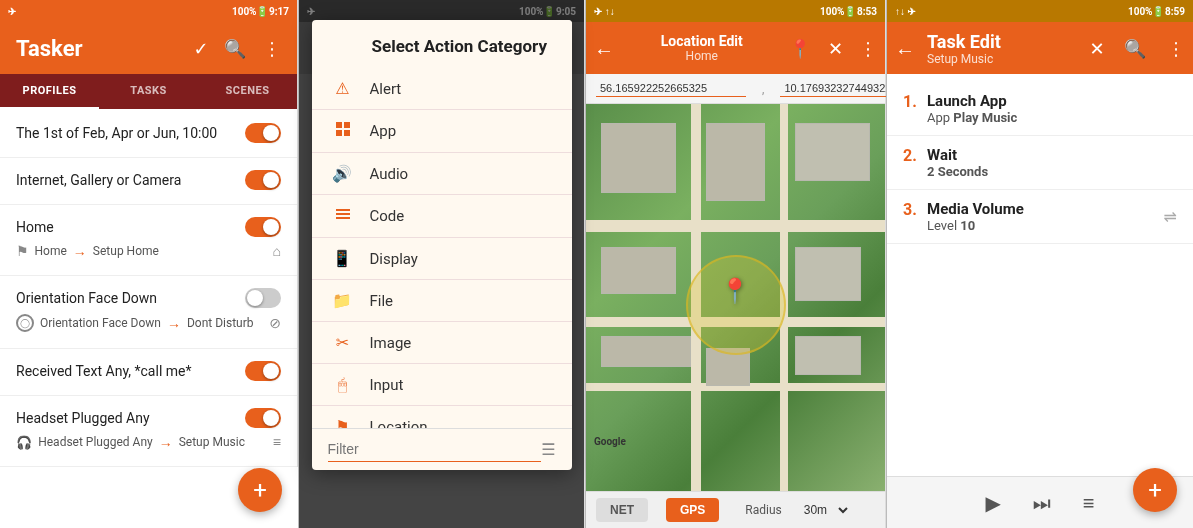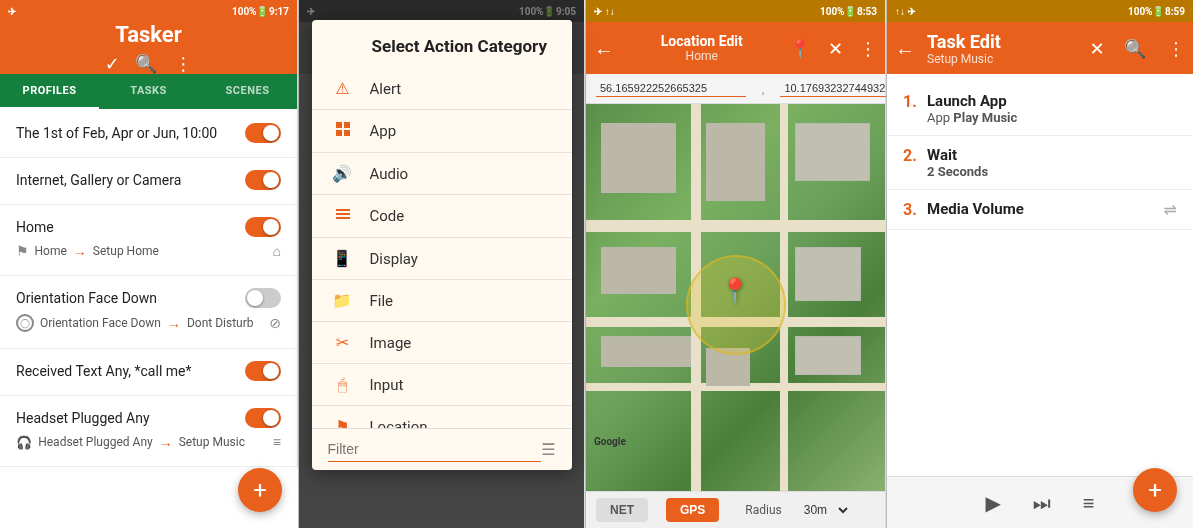--- a/index.html
+++ b/index.html
@@ -37,21 +37,20 @@
       color: white;
       font-weight: bold;
     }
 
     .screen1-toolbar {
       background: #e8601c;
       height: 52px;
       display: flex;
       align-items: center;
       padding: 0 16px;
-      flex-direction: column;
     }
 
     .screen1-title {
       color: white;
       font-size: 22px;
       font-weight: bold;
       flex: 1;
     }
 
     .toolbar-icons {
@@ -61,21 +60,21 @@
     }
 
     .toolbar-icon {
       font-size: 18px;
       cursor: pointer;
       color: white;
     }
 
     .tabs-bar {
       display: flex;
-      background: #15803d;
+      background: #7f1d1d;
       border-bottom: 2px solid #fff;
     }
 
     .tab {
       flex: 1;
       text-align: center;
       padding: 10px 0;
       font-size: 11px;
       color: rgba(255,255,255,0.7);
       font-weight: bold;
@@ -930,20 +929,23 @@
             <div class="action-detail">
               <strong>2 Seconds</strong>
             </div>
           </div>
         </div>
 
         <div class="action-item">
           <span class="action-number">3.</span>
           <div class="action-content">
             <div class="action-title">Media Volume</div>
+            <div class="action-detail">
+              Level <strong>10</strong>
+            </div>
           </div>
           <span class="action-icon-right">⇌</span>
         </div>
 
       </div>
 
       <div class="screen4-bottom">
         <span class="bottom-icon">▶</span>
         <span class="bottom-icon">⏭</span>
         <span class="bottom-icon">≡</span>

